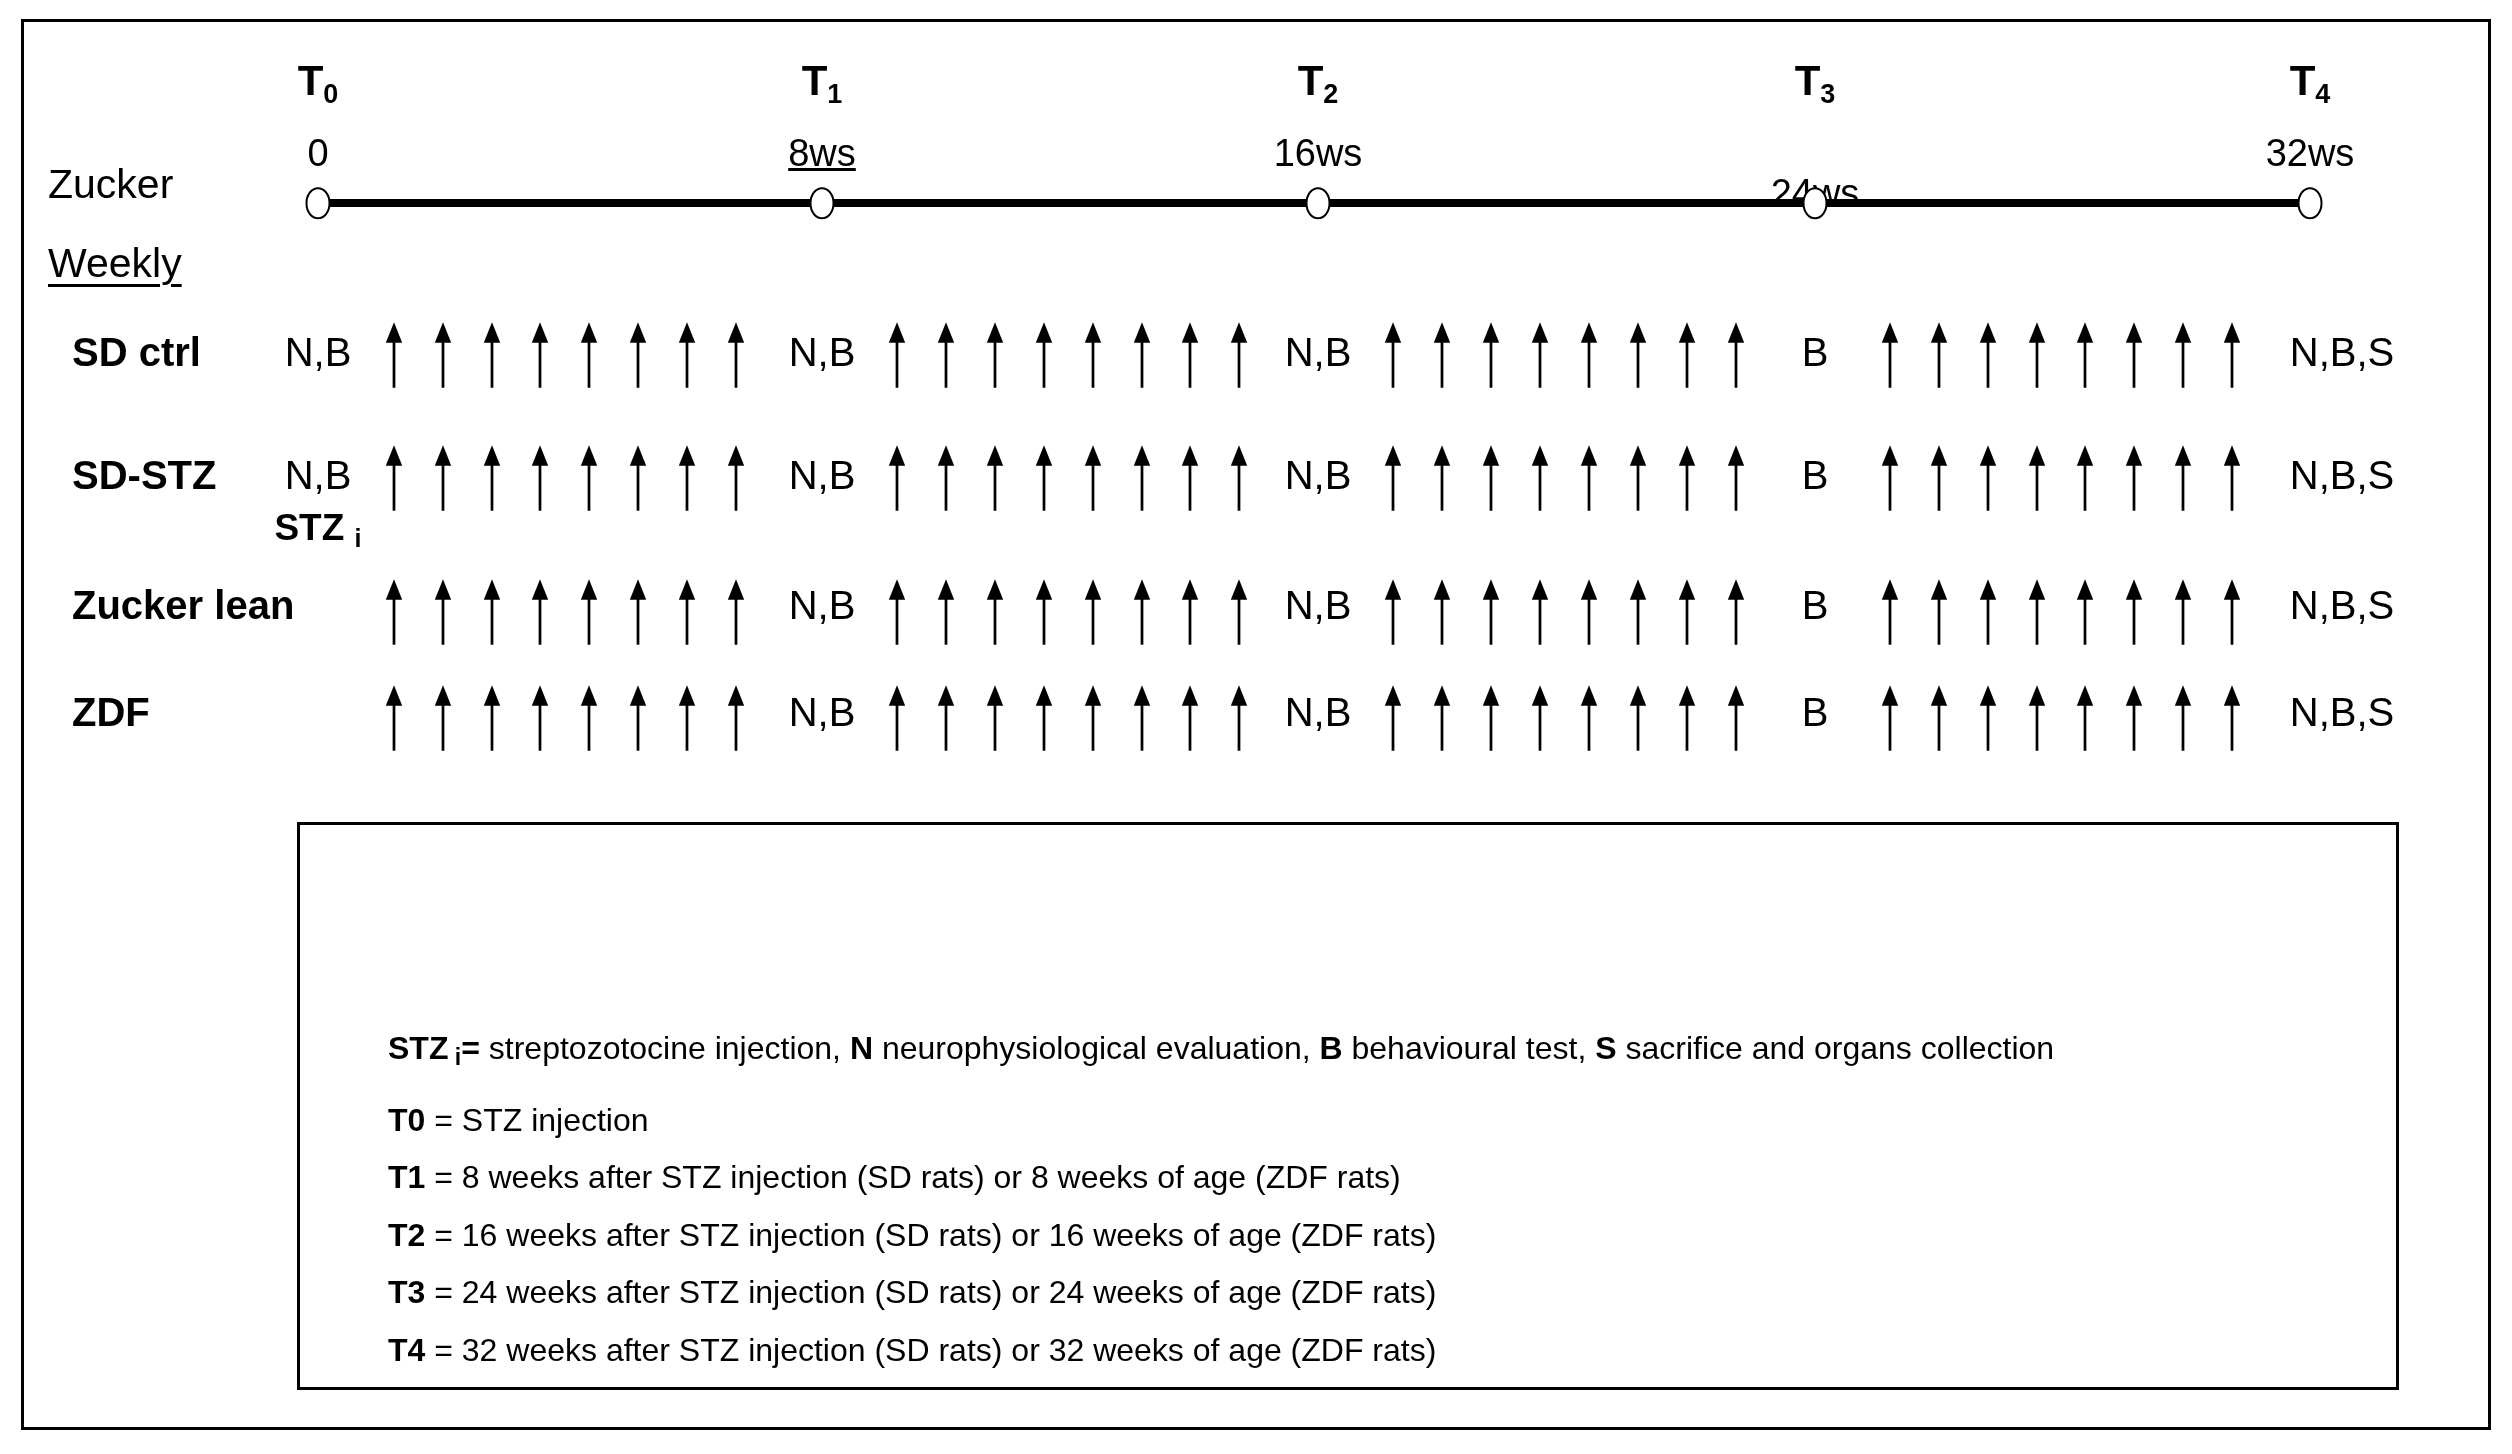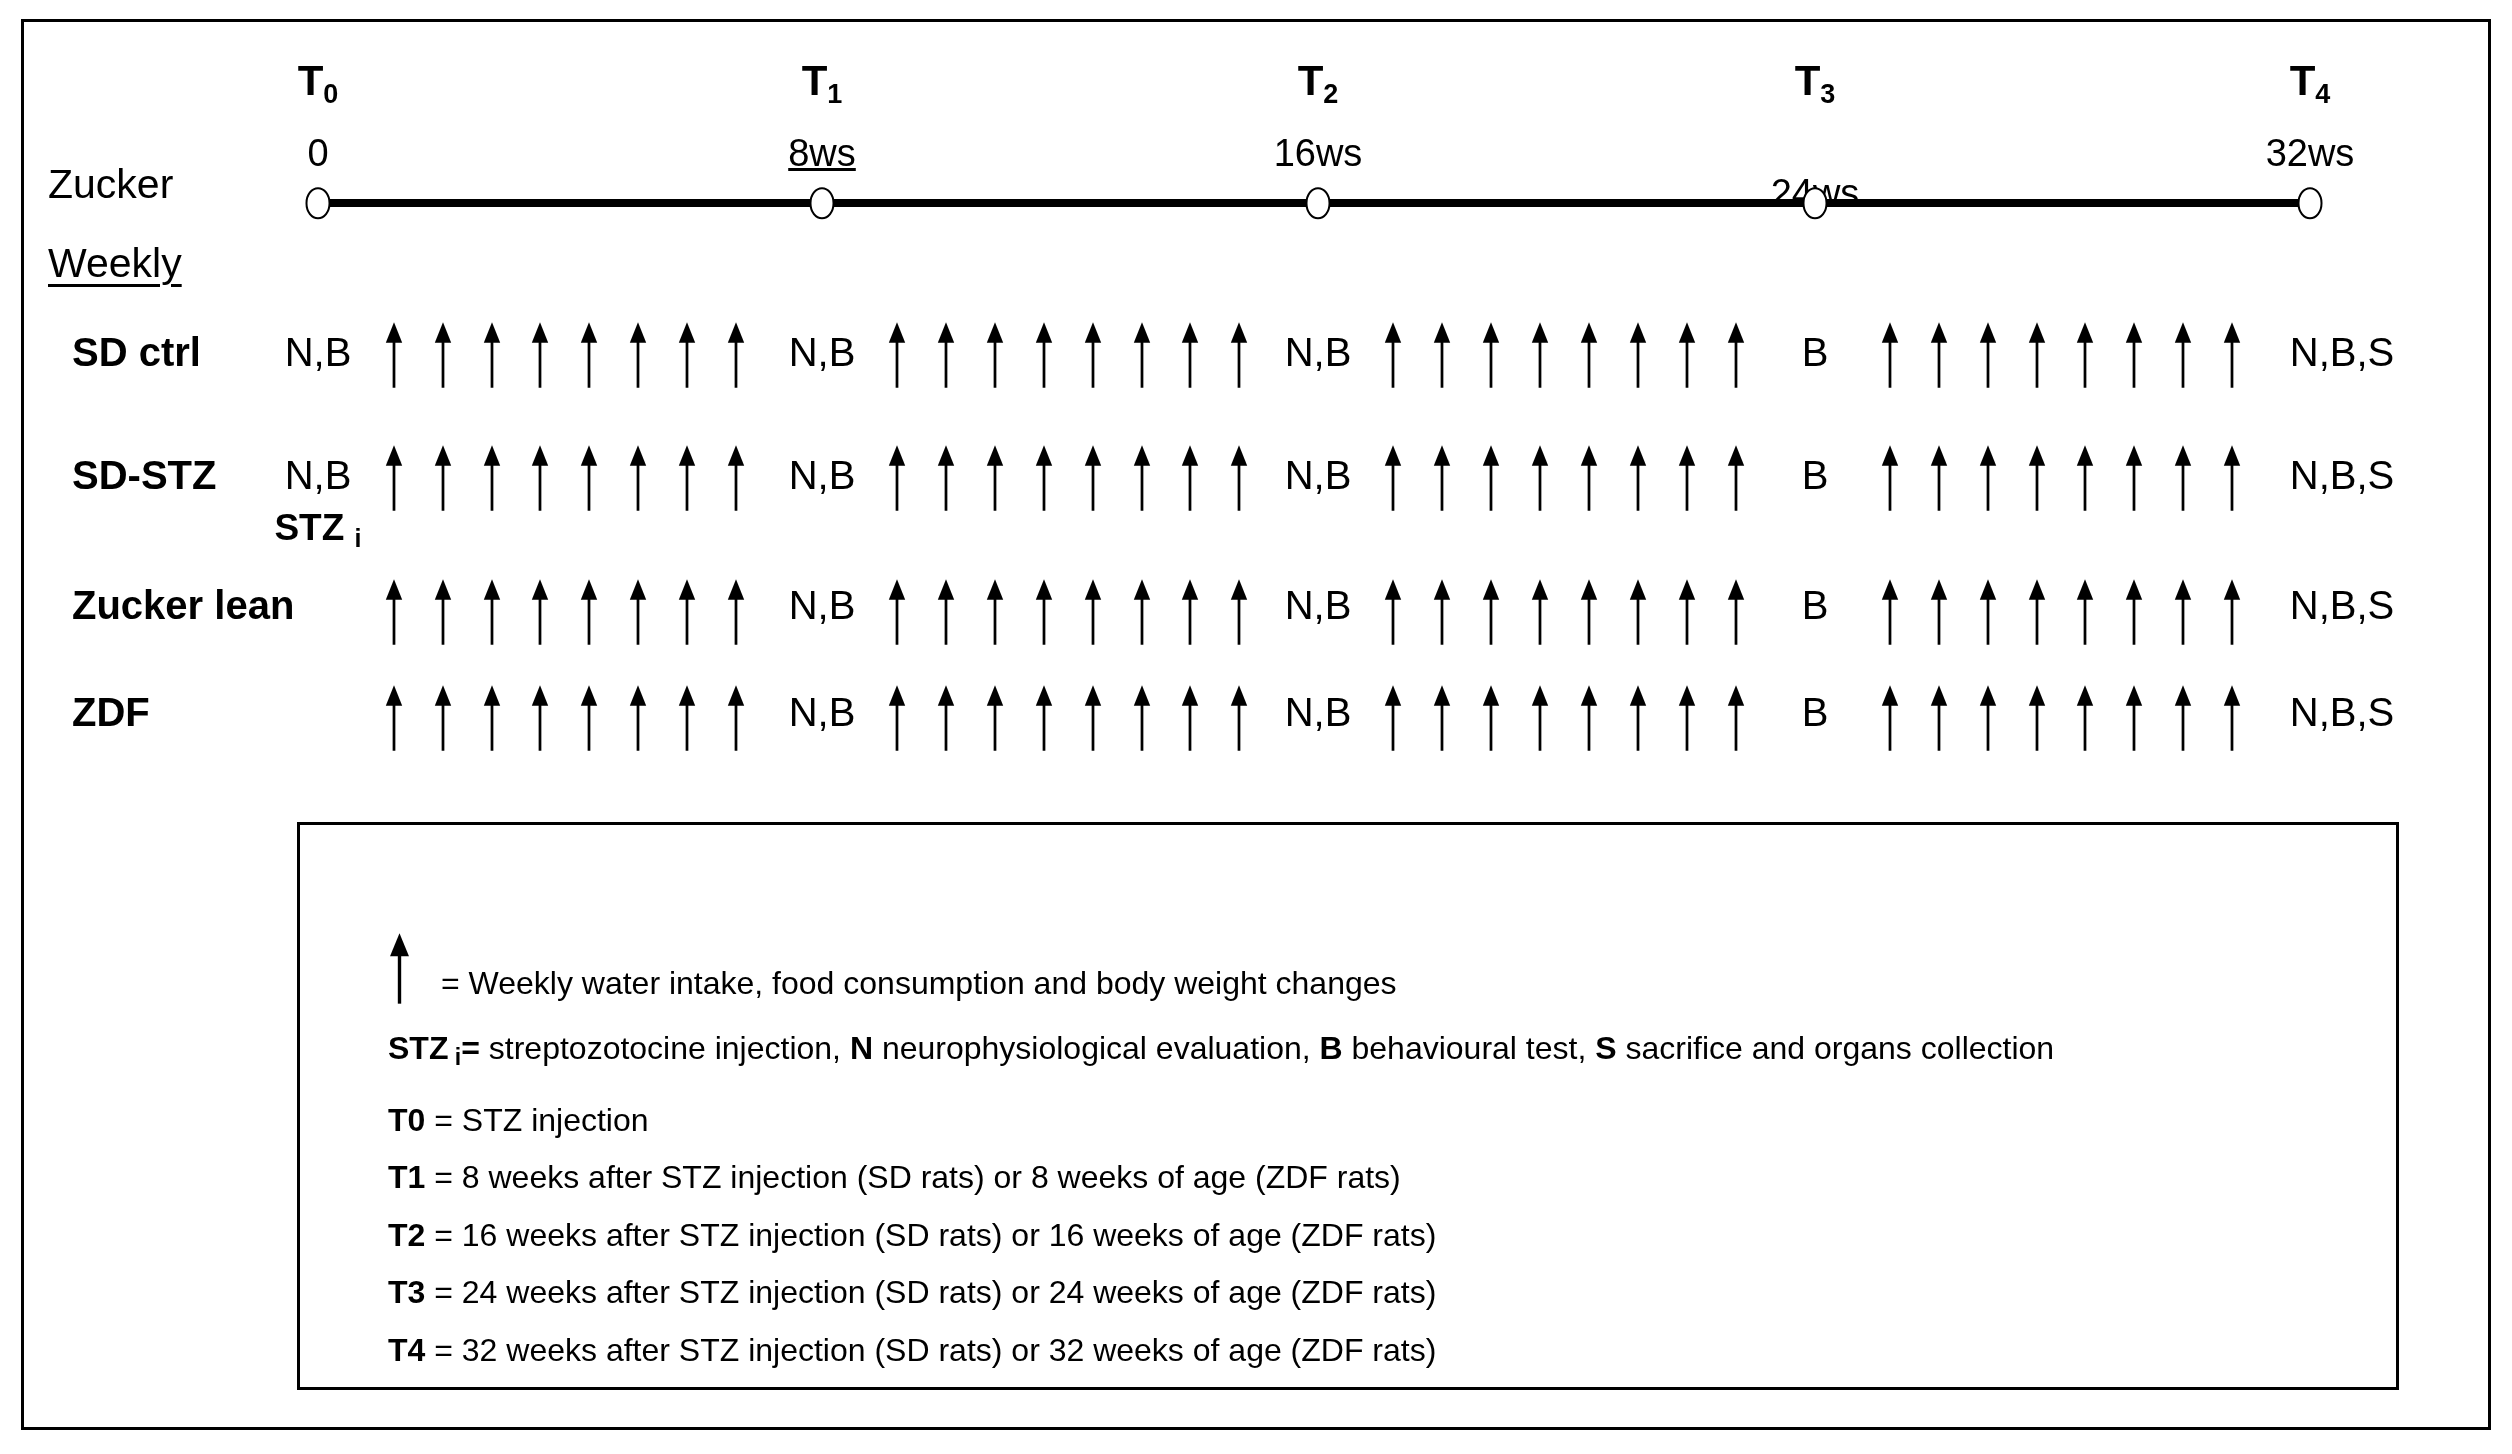--- a/index.html
+++ b/index.html
@@ -993,29 +993,20 @@
       <div class="arrow" style="left: 2232px; top: 685px;">
         <svg width="20.5" height="66" viewBox="0 0 30 96">
           <line x1="15" y1="96" x2="15" y2="24" stroke="#000" stroke-width="4"></line>
           <polygon points="15,0 27,30 3,30" fill="#000"></polygon>
         </svg>
       </div>
     </div>
 
   <div class="legend-box">
 
-    <div class="legend-arrow-row">
-      <div class="legend-arrow-icon">
-        <svg width="23" height="71" viewBox="0 0 34 104">
-          <line x1="17" y1="104" x2="17" y2="26" stroke="#000" stroke-width="5"></line>
-          <polygon points="17,0 31,34 3,34" fill="#000"></polygon>
-        </svg>
-      </div>
-      <div class="legend-arrow-text">= Weekly  water intake, food consumption and body weight changes</div>
-    </div>
 
     <div id="legend-abbrev" class="legend-line" style="left:88px; top:205px;"><b>STZ</b><b class="sub-i"> i</b><b>=</b> streptozotocine injection, <b>N</b> neurophysiological evaluation, <b>B</b> behavioural test, <b>S</b> sacrifice and organs collection</div>
 
     <div id="legend-timepoints">
         <div class="legend-line" style="left: 88px; top: 277px;"><b>T0 </b>= STZ injection</div>
         <div class="legend-line" style="left: 88px; top: 334px;"><b>T1 </b>= 8 weeks after STZ injection (SD rats) or 8 weeks of age (ZDF rats)</div>
         <div class="legend-line" style="left: 88px; top: 392px;"><b>T2 </b>= 16 weeks after STZ injection (SD rats) or 16 weeks of age (ZDF rats)</div>
         <div class="legend-line" style="left: 88px; top: 449px;"><b>T3 </b>= 24 weeks after STZ injection (SD rats) or 24 weeks of age (ZDF rats)</div>
         <div class="legend-line" style="left: 88px; top: 507px;"><b>T4 </b>= 32 weeks after STZ injection (SD rats) or 32 weeks of age (ZDF rats)</div>
       </div>

